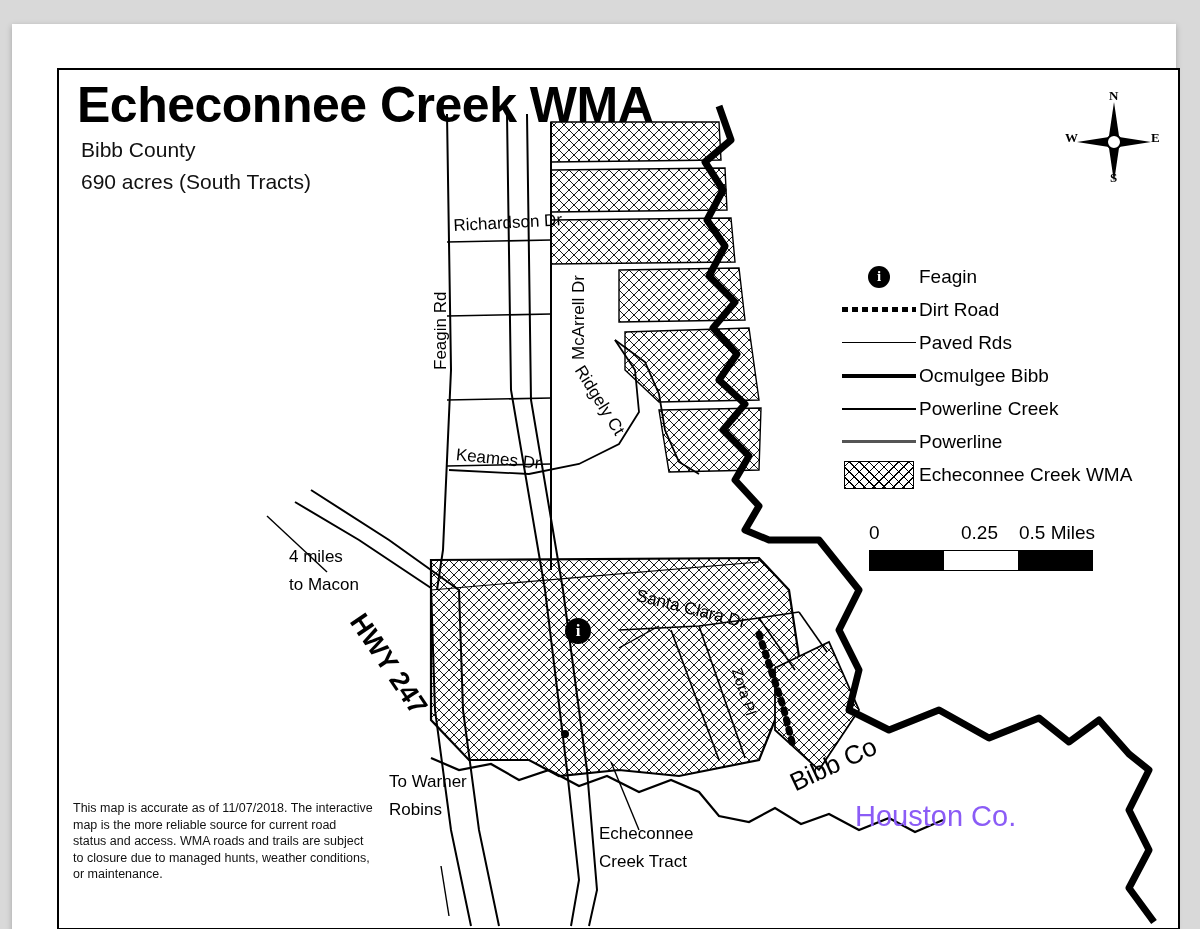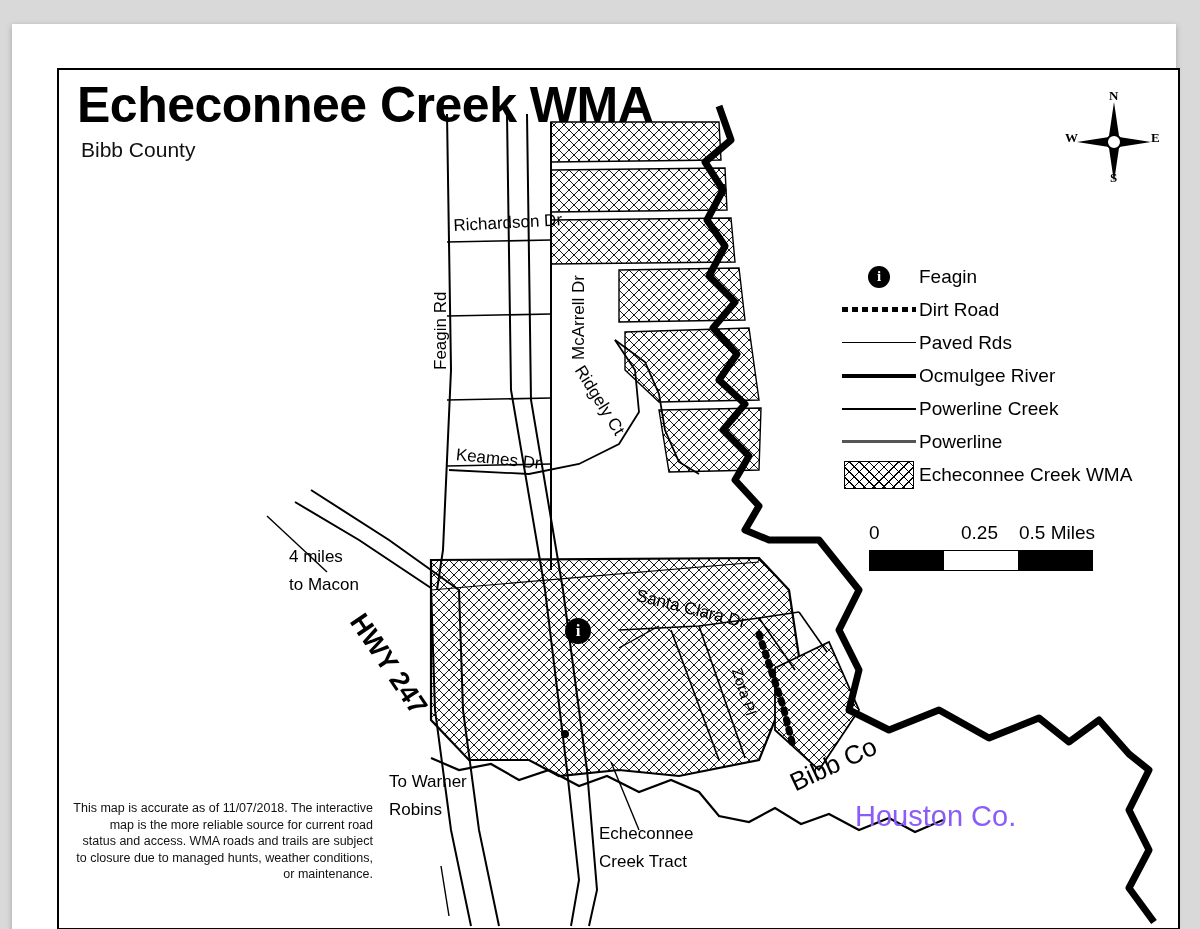--- a/index.html
+++ b/index.html
@@ -152,21 +152,20 @@
   .sbw { background: #fff; }
   
   .disclaimer {
     position: absolute;
     left: 14px;
     top: 730px;
     width: 300px;
     font-size: 12.5px;
     line-height: 1.32;
     color: #111;
-    text-align: right;
   }
   
   .mlabel {
     position: absolute;
     font-size: 17px;
     color: #000;
     white-space: nowrap;
   }
   .mlabel.sm { font-size: 15px; }
   .big-county {
@@ -282,20 +281,21 @@
           <path d="M560,578 L600,556"></path>
           <path d="M552,692 L580,760"></path>
           <path d="M382,796 L390,846"></path>
         </g>
 
         <circle cx="506" cy="664" r="4" fill="#000"></circle>
       </svg>
 
       <div class="title">Echeconnee Creek WMA</div>
       <div class="subtitle1">Bibb County</div>
+      <div class="subtitle2">690 acres (South Tracts)</div>
 
       <div class="compass">
         <svg width="110" height="110" viewBox="0 0 110 110">
           <polygon points="55,14 60,48 55,58 50,48" fill="#000"></polygon>
           <polygon points="55,94 60,60 55,50 50,60" fill="#000"></polygon>
           <polygon points="18,54 50,49 58,54 50,59" fill="#000"></polygon>
           <polygon points="92,54 60,49 52,54 60,59" fill="#000"></polygon>
           <circle cx="55" cy="54" r="7" fill="#fff" stroke="#000" stroke-width="2"></circle>
         </svg>
         <span class="lbl n">N</span>
@@ -320,21 +320,21 @@
         <div class="legend-row">
           <span class="legend-sym">
               <span class="ln-paved"></span>
             </span>
           <span class="legend-label">Paved Rds</span>
         </div>
         <div class="legend-row">
           <span class="legend-sym">
               <span class="ln-river"></span>
             </span>
-          <span class="legend-label">Ocmulgee River</span>
+          <span class="legend-label">Ocmulgee Bibb</span>
         </div>
         <div class="legend-row">
           <span class="legend-sym">
               <span class="ln-creek"></span>
             </span>
           <span class="legend-label">Powerline Creek</span>
         </div>
         <div class="legend-row">
           <span class="legend-sym">
               <span class="ln-power"></span>

